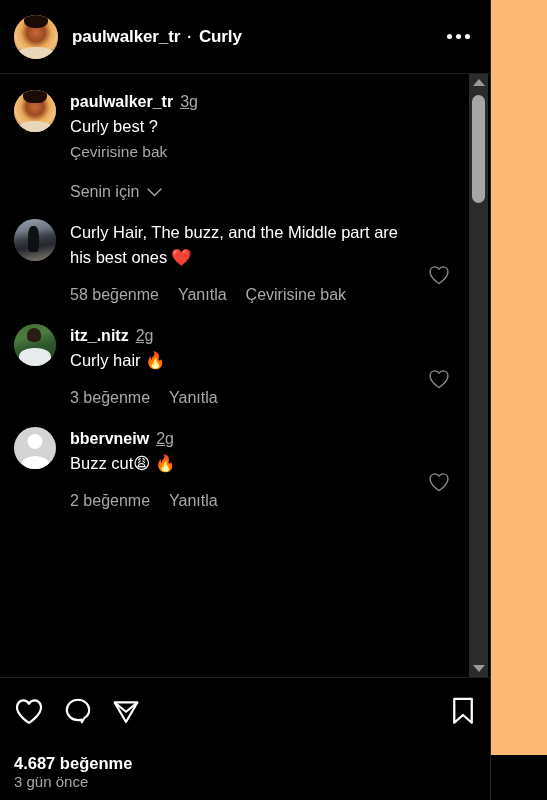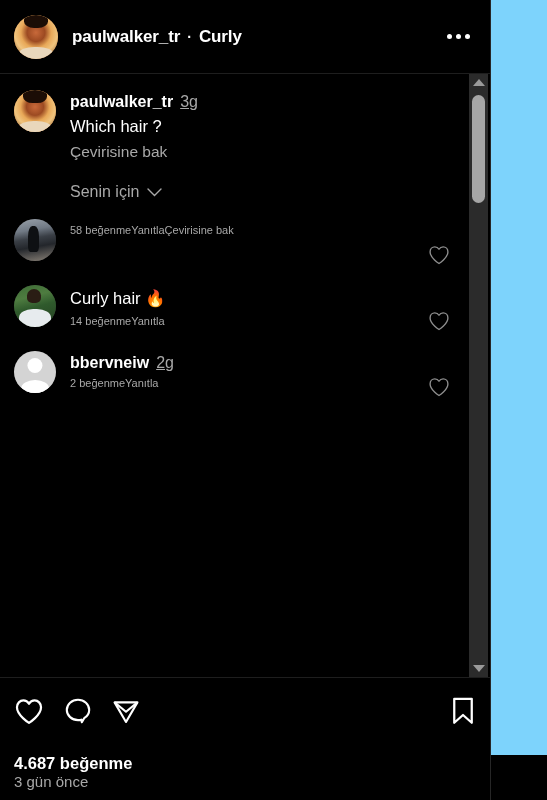--- a/index.html
+++ b/index.html
@@ -9,21 +9,21 @@
     height: 800px;
     background: #000000;
     font-family: "Liberation Sans", sans-serif;
     overflow: hidden;
   }
 
   .screen {
     position: relative;
     width: 547px;
     height: 755px;
-    background: #7dd3fc;
+    background: #fdba74;
   }
 
   
   .panel {
     position: absolute;
     left: 0;
     top: 0;
     width: 491px;
     height: 800px;
     background: #000000;
@@ -221,22 +221,23 @@
 
   .cmt-sub {
     color: #a8a8a8;
     font-size: 15.5px;
     line-height: 22px;
     margin-top: 2px;
   }
 
   .cmt-meta {
     display: flex;
-    margin-top: 4px;
-    font-size: 11px;
+    gap: 19px;
+    margin-top: 16px;
+    font-size: 16px;
     color: #a8a8a8;
   }
   .cmt-meta span { white-space: nowrap; }
 
   .like-col {
     flex: 0 0 34px;
     display: flex;
     align-items: center;
     justify-content: center;
     padding-top: 26px;
@@ -348,82 +349,87 @@
       <div class="comments-list">
 
         <div class="comment caption">
           <div class="avatar cmt">
             <div class="av-head-portrait"></div>
           </div>
           <div class="cmt-body">
             <div class="cmt-head">
               <span class="cmt-user">paulwalker_tr</span><span class="cmt-time">3g</span>
             </div>
-            <div class="cmt-text">Which hair ?</div>
+            <div class="cmt-text">Curly best ?</div>
             <div class="cmt-sub">Çevirisine bak</div>
           </div>
         </div>
 
         <div class="filter-row">
           <span>Senin için</span>
           <span>
             <svg width="15" height="9" viewBox="0 0 15 9">
               <path d="M1 1 L7.5 7.5 L14 1" fill="none" stroke="#a8a8a8" stroke-width="1.4" stroke-linecap="round"></path>
             </svg>
           </span>
         </div>
 
         <div class="comment">
           <div class="avatar cmt">
             <div class="av-dark-photo"></div>
           </div>
           <div class="cmt-body">
+            <div class="cmt-text"><span>Curly Hair, The buzz, and the Middle part are his best ones </span><span class="emoji">❤️</span></div>
             <div class="cmt-meta">
               <span>58 beğenme</span>
               <span>Yanıtla</span>
               <span>Çevirisine bak</span>
             </div>
           </div>
           <div class="like-col">
             <span>
               <svg width="22" height="20" viewBox="0 0 24 22">
                 <path d="M12 20.3 C12 20.3 2.2 14.2 2.2 7.6 C2.2 4.3 4.6 2 7.4 2 C9.6 2 11.2 3.3 12 4.7 C12.8 3.3 14.4 2 16.6 2 C19.4 2 21.8 4.3 21.8 7.6 C21.8 14.2 12 20.3 12 20.3 Z" fill="none" stroke="#8e8e8e" stroke-width="1.5" stroke-linejoin="round"></path>
               </svg>
             </span>
           </div>
         </div>
 
         <div class="comment">
           <div class="avatar cmt">
             <div class="av-green-photo"></div>
           </div>
           <div class="cmt-body">
+            <div class="cmt-head">
+              <span class="cmt-user">itz_.nitz</span><span class="cmt-time">2g</span>
+            </div>
             <div class="cmt-text"><span>Curly hair </span><span class="emoji">🔥</span></div>
             <div class="cmt-meta">
-              <span>14 beğenme</span>
+              <span>3 beğenme</span>
               <span>Yanıtla</span>
             </div>
           </div>
           <div class="like-col">
             <span>
               <svg width="22" height="20" viewBox="0 0 24 22">
                 <path d="M12 20.3 C12 20.3 2.2 14.2 2.2 7.6 C2.2 4.3 4.6 2 7.4 2 C9.6 2 11.2 3.3 12 4.7 C12.8 3.3 14.4 2 16.6 2 C19.4 2 21.8 4.3 21.8 7.6 C21.8 14.2 12 20.3 12 20.3 Z" fill="none" stroke="#8e8e8e" stroke-width="1.5" stroke-linejoin="round"></path>
               </svg>
             </span>
           </div>
         </div>
 
         <div class="comment">
           <div class="avatar cmt">
             <div class="av-default"></div>
           </div>
           <div class="cmt-body">
             <div class="cmt-head">
               <span class="cmt-user">bbervneiw</span><span class="cmt-time">2g</span>
             </div>
+            <div class="cmt-text"><span>Buzz cut</span><span class="emoji">😩 🔥</span></div>
             <div class="cmt-meta">
               <span>2 beğenme</span>
               <span>Yanıtla</span>
             </div>
           </div>
           <div class="like-col">
             <span>
               <svg width="22" height="20" viewBox="0 0 24 22">
                 <path d="M12 20.3 C12 20.3 2.2 14.2 2.2 7.6 C2.2 4.3 4.6 2 7.4 2 C9.6 2 11.2 3.3 12 4.7 C12.8 3.3 14.4 2 16.6 2 C19.4 2 21.8 4.3 21.8 7.6 C21.8 14.2 12 20.3 12 20.3 Z" fill="none" stroke="#8e8e8e" stroke-width="1.5" stroke-linejoin="round"></path>
               </svg>

